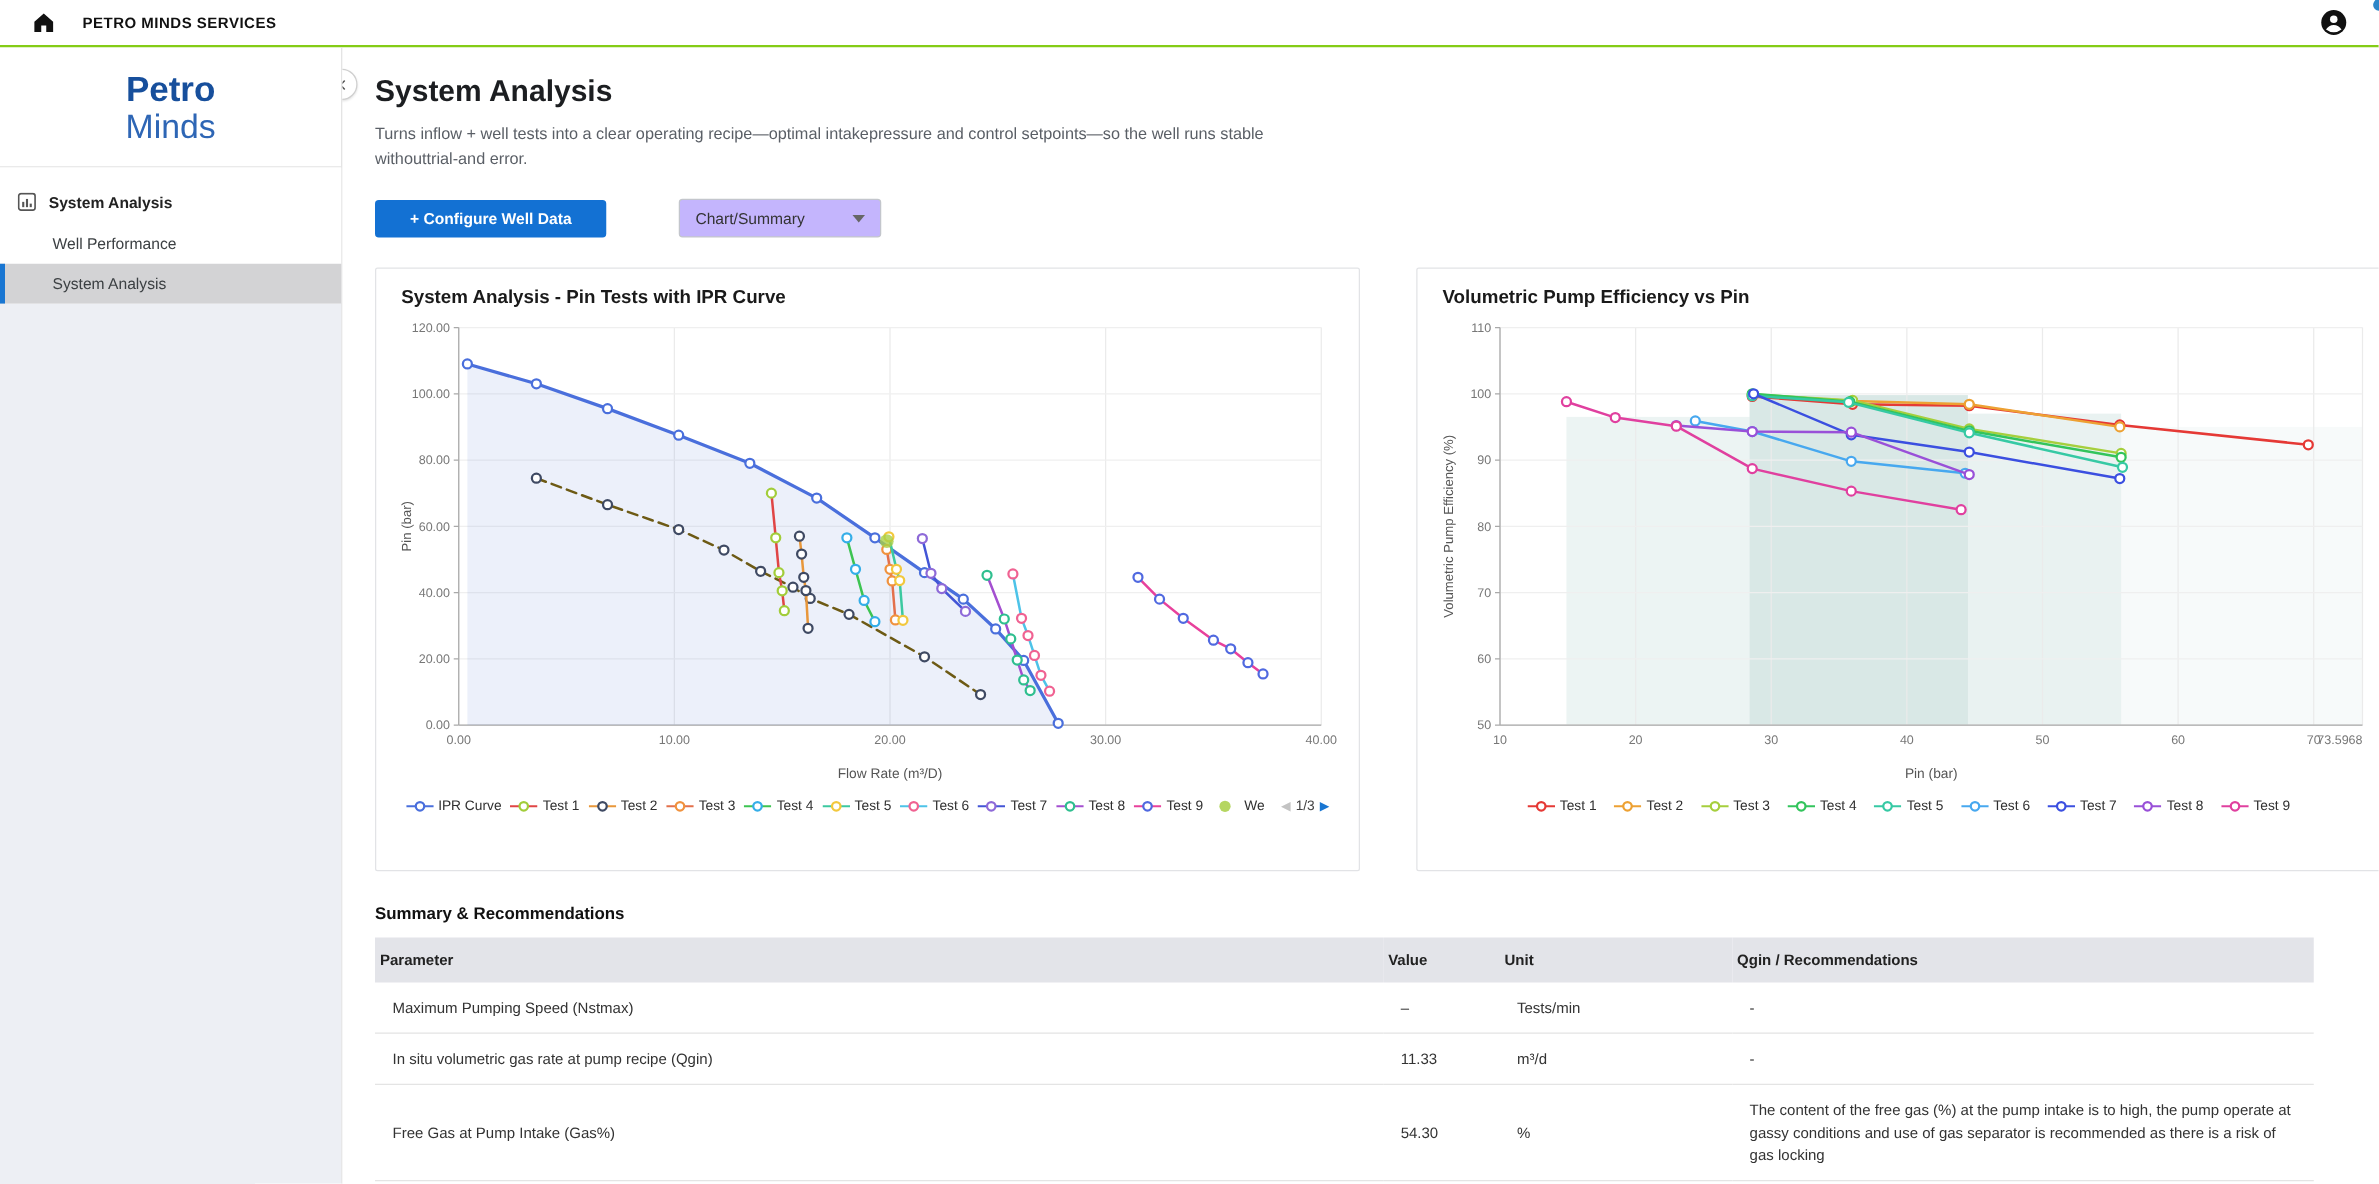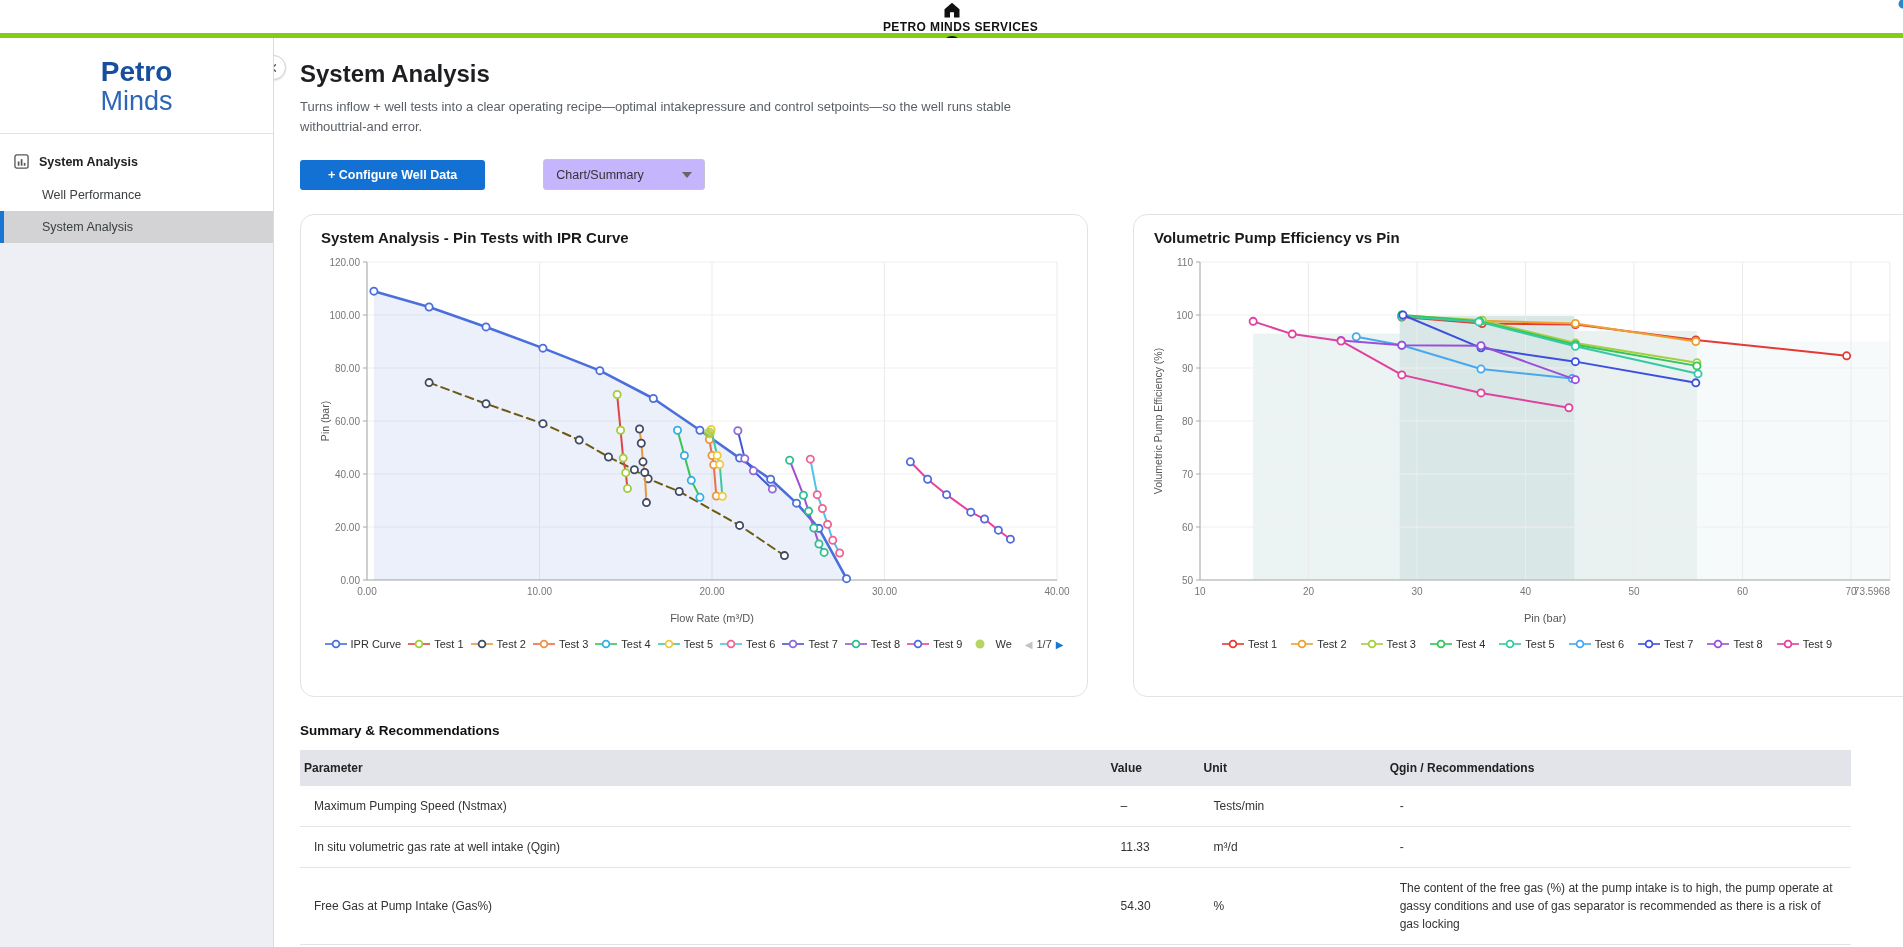--- a/index.html
+++ b/index.html
@@ -1,21 +1,21 @@
 <!DOCTYPE html>
 <html><head>
 <meta charset="utf-8">
 <style>
   * { box-sizing: border-box; margin: 0; padding: 0; }
   html,body { width:1903px; height:947px; overflow:hidden; background:#fff;
     font-family:"Liberation Sans","DejaVu Sans",sans-serif; color:#202124; }
 
   
-  .topbar { height:38px; background:#fff; border-bottom:5px solid #84cc16;
-    display:flex; align-items:center; padding:0 22px;flex-direction:column; }
+  .topbar { height:38px; background:#fff; border-bottom:2px solid #84cc16;
+    display:flex; align-items:center; padding:0 22px; }
   .home-btn { width:26px; height:26px; display:flex; align-items:center; justify-content:center; cursor:pointer; }
   .brand { font-size:12px; font-weight:bold; letter-spacing:.4px; margin-left:18px; color:#111; }
   .topbar-spacer { flex:1; }
   .account-btn { width:28px; height:28px; display:flex; align-items:center; justify-content:center; cursor:pointer; }
 
   
   .app-row { display:flex; height:909px; }
   .sidebar { width:274px; border-right:1px solid #dcdcdc; display:flex; flex-direction:column; background:#fff; }
   .logo-box { padding:20px 0 16px 0; text-align:center; border-bottom:1px solid #e3e3e3; }
   .logo-line1 { font-size:28px; font-weight:800; color:#174f9c; line-height:1.0; position:relative; display:inline-block; }
@@ -36,21 +36,21 @@
   .page-desc { margin-top:9px; font-size:13px; line-height:1.55; color:#5a5f66; max-width:712px; }
 
   .actions { margin-top:22px; display:flex; gap:22px; align-items:center; }
   .btn-primary { background:#1371d3; color:#fff; border:none; font-size:12.5px; font-weight:bold;
     padding:8px 28px; border-radius:3px; cursor:pointer; font-family:inherit; }
   .view-select { width:162px; height:31px; border:1px solid #c3c6cc; border-radius:3px; background:#c4b5fd;
     display:flex; align-items:center; padding:0 12px; font-size:12.5px; color:#333; cursor:pointer;margin-left:36px; }
   .caret { margin-left:auto; width:0; height:0; border-left:5px solid transparent; border-right:5px solid transparent; border-top:6px solid #666; }
 
   .charts-row { margin-top:24px; display:flex; gap:45px; }
-  .panel { width:788px; height:483px; background:#fff; border:1px solid #e2e3e6; border-radius:14px; padding:14px 16px; }
+  .panel { width:788px; height:483px; background:#fff; border:1px solid #e2e3e6; border-radius:2px; padding:14px 16px; }
   .panel-title { font-size:15px; font-weight:bold; color:#1a1a1a; padding-left:4px; }
   .chart-wrap { margin-top:6px; }
   .legend { display:flex; justify-content:center; align-items:center; font-size:11px; color:#2f2f2f; margin-top:4px; }
   .legend-item { display:flex; align-items:center; gap:4px; cursor:pointer; }
   .legend-pg { display:flex; align-items:center; gap:4px; margin-left:6px; font-size:11px; color:#444; }
   .pg-prev { color:#c3c3c3; font-size:10px; cursor:pointer; }
   .pg-next { color:#1976d2; font-size:10px; cursor:pointer; }
 
   .summary-title { margin-top:26px; font-size:13.5px; font-weight:bold; color:#111; }
   table.summary { margin-top:12px; width:1551px; border-collapse:collapse; font-size:12px; }
@@ -318,21 +318,21 @@
               <span>Test 9</span>
             </span>
             <span class="legend-item">
               <svg width="22" height="10" viewBox="0 0 22 10">
                 <circle cx="11" cy="5" r="4.5" fill="#a8cf45" opacity="0.85"></circle>
               </svg>
               <span>We</span>
             </span>
             <span class="legend-pg">
               <span class="pg-prev">◀</span>
-              <span>1/7</span>
+              <span>1/3</span>
               <span class="pg-next">▶</span>
             </span>
           </div>
       </div>
       <div class="panel">
         <div class="panel-title">Volumetric Pump Efficiency vs Pin</div>
         <div class="chart-wrap" id="chart1"><svg width="754" height="378" viewBox="0 0 754 378">
               <rect x="103.16305222904298" y="81.55" width="146.4696336922612" height="246.45" fill="#66a39a" opacity="0.12"></rect>
               <rect x="249.6326859213042" y="64.06" width="174.67860018114118" height="263.94" fill="#66a39a" opacity="0.25"></rect>
               <rect x="424.31128610244537" y="78.9" width="122.60050820167055" height="249.1" fill="#66a39a" opacity="0.14"></rect>
@@ -512,21 +512,21 @@
         </tr>
       </thead>
       <tbody id="summary-body">
           <tr>
             <td>Maximum Pumping Speed (Nstmax)</td>
             <td>–</td>
             <td>Tests/min</td>
             <td>-</td>
           </tr>
           <tr>
-            <td>In situ volumetric gas rate at well intake (Qgin)</td>
+            <td>In situ volumetric gas rate at pump recipe (Qgin)</td>
             <td>11.33</td>
             <td>m³/d</td>
             <td>-</td>
           </tr>
           <tr>
             <td>Free Gas at Pump Intake (Gas%)</td>
             <td>54.30</td>
             <td>%</td>
             <td>The content of the free gas (%) at the pump intake is to high, the pump operate at gassy conditions and use of gas separator is recommended as there is a risk of gas locking</td>
           </tr>

